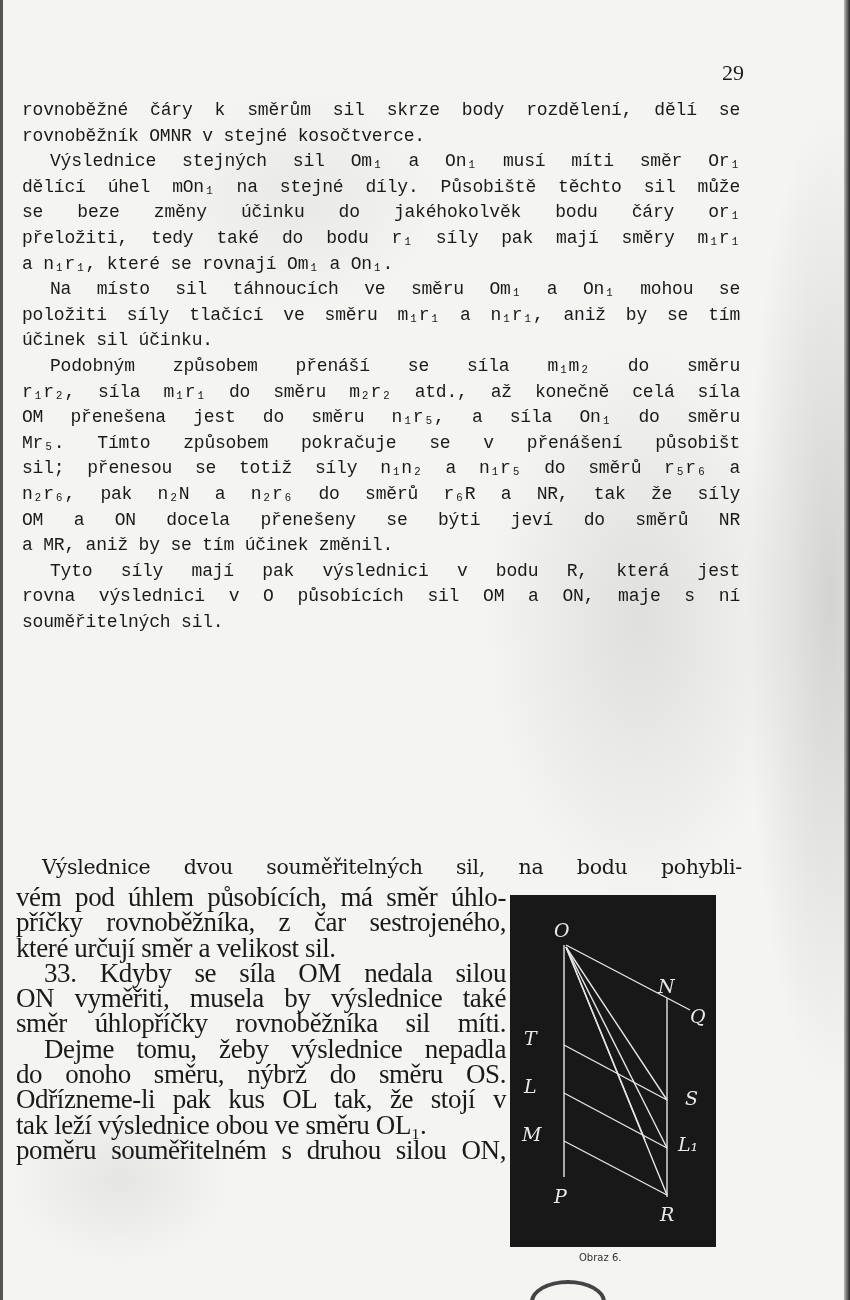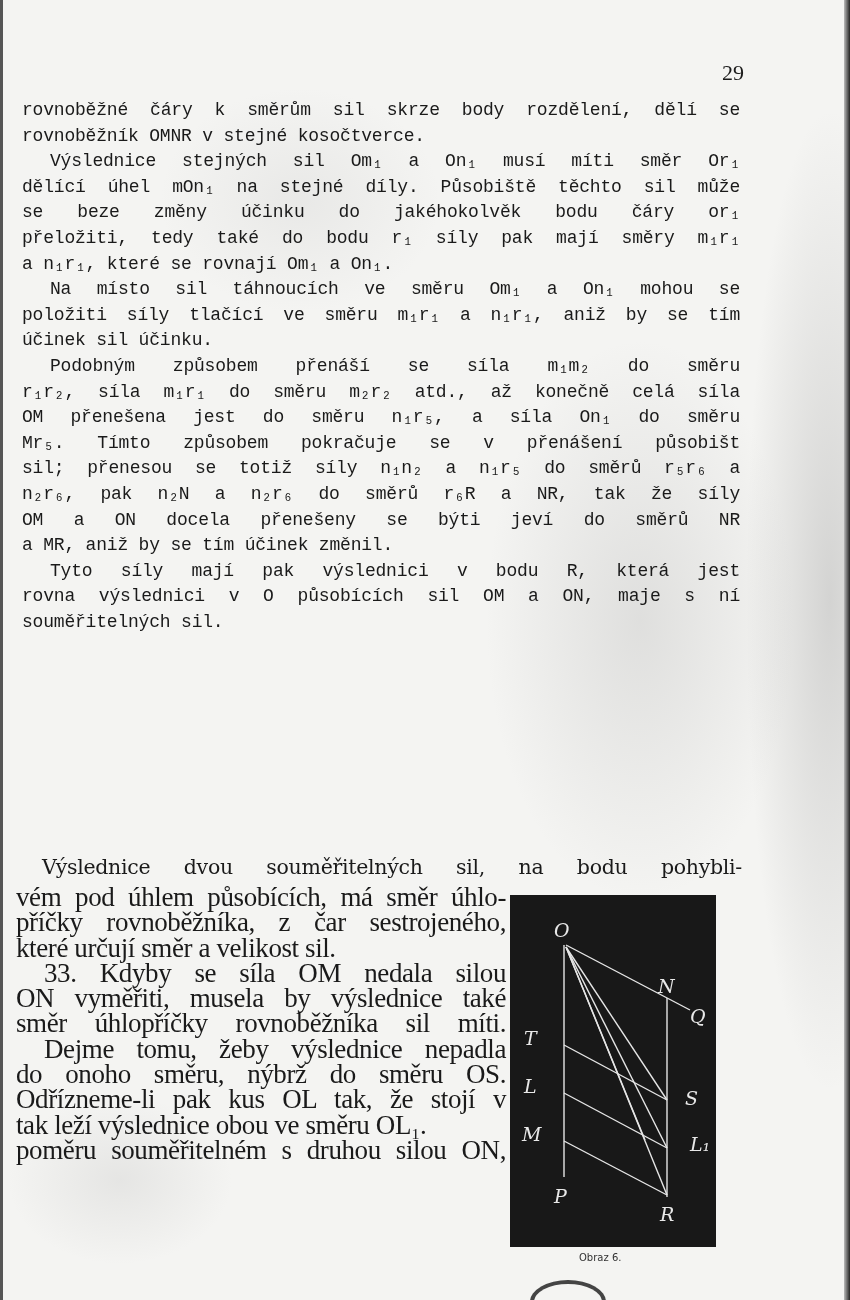--- a/index.html
+++ b/index.html
@@ -136,20 +136,20 @@
       <line x1="56" y1="52" x2="157" y2="300"></line>
       <line x1="56" y1="52" x2="135" y2="245"></line>
     </g>
   </svg>
   <span class="fig-label" style="left:44px;top:24px;">O</span>
   <span class="fig-label" style="left:148px;top:80px;">N</span>
   <span class="fig-label" style="left:180px;top:110px;">Q</span>
   <span class="fig-label" style="left:14px;top:132px;">T</span>
   <span class="fig-label" style="left:175px;top:192px;">S</span>
   <span class="fig-label" style="left:14px;top:180px;">L</span>
-  <span class="fig-label" style="left:168px;top:238px;margin-left:12px;">L₁</span>
+  <span class="fig-label" style="left:168px;top:238px;">L₁</span>
   <span class="fig-label" style="left:12px;top:228px;">M</span>
   <span class="fig-label" style="left:44px;top:290px;">P</span>
   <span class="fig-label" style="left:150px;top:308px;">R</span>
 </div>
 
 <div class="caption">Obraz 6.</div>
 <div class="stamp"></div>
 
 </body></html>

